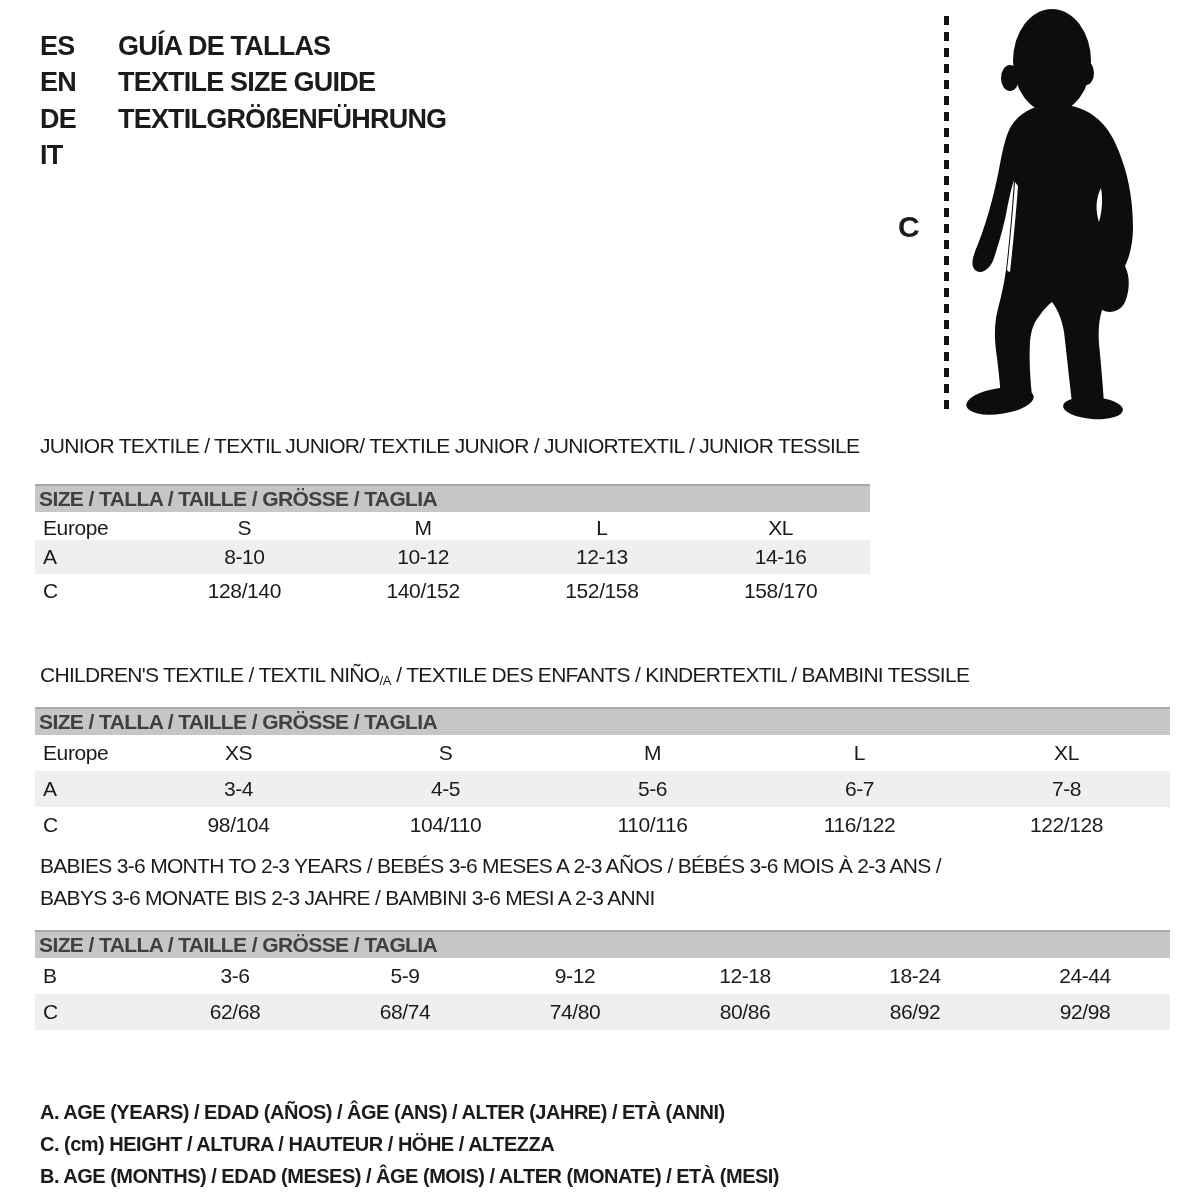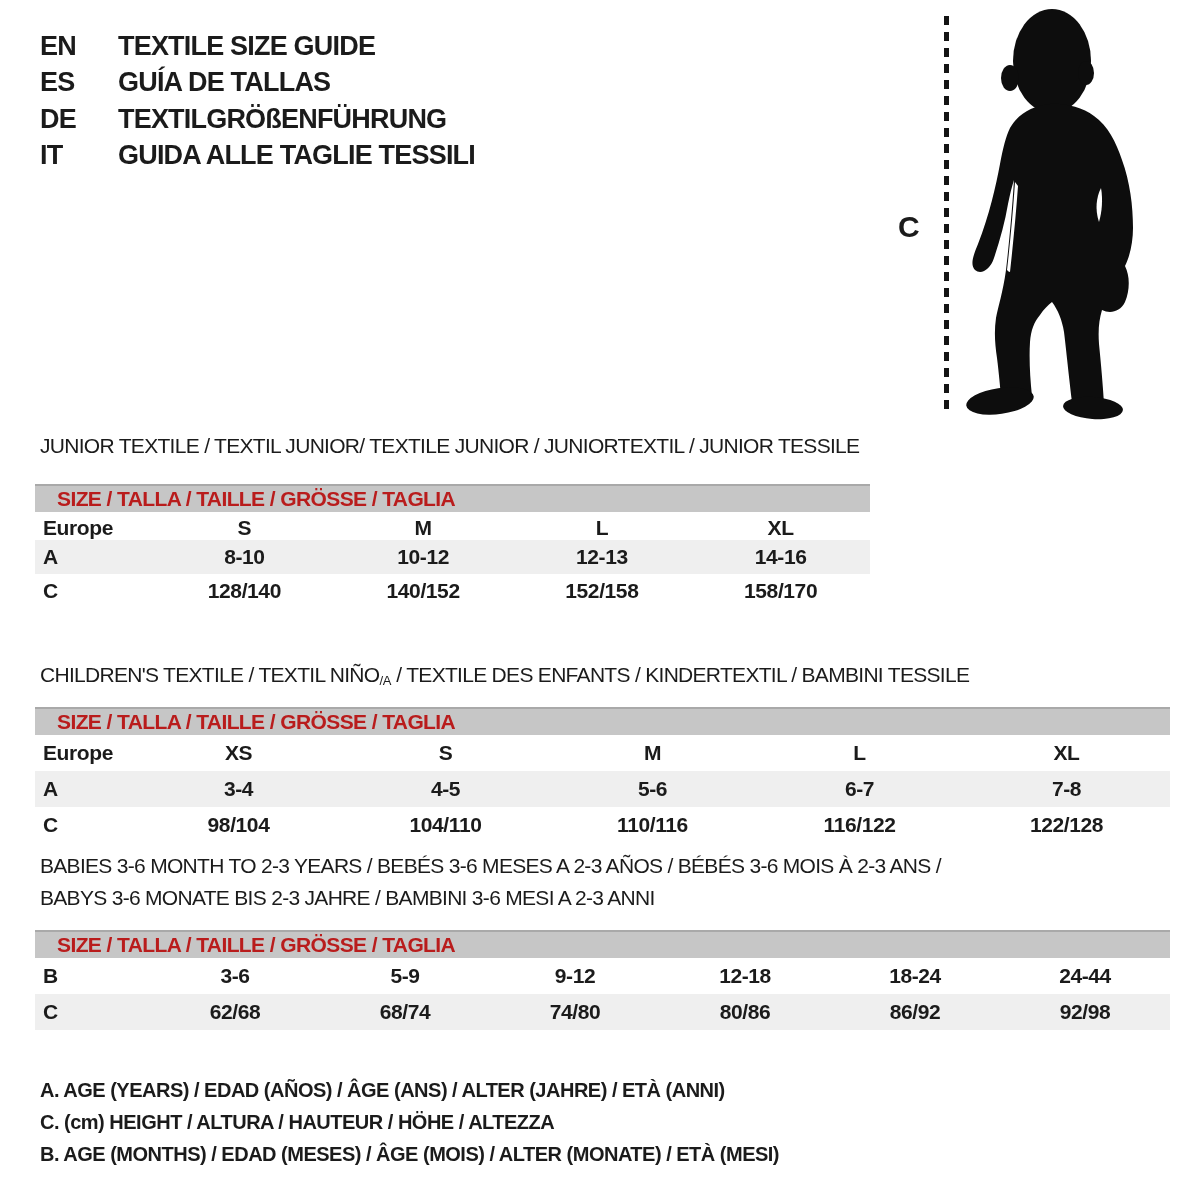--- a/index.html
+++ b/index.html
@@ -37,59 +37,58 @@
   .sec-babies{top:850px;width:1135px;}
   .sec-title{
     font-size:21px;font-weight:400;letter-spacing:-0.7px;
     line-height:24px;white-space:nowrap;padding-left:5px;
   }
   .sec-title .sub{font-size:13px;vertical-align:-3px;letter-spacing:-0.3px;}
   .size-bar{
     height:28px;background:var(--bar-color);
     border-top:2px solid var(--bar-edge-color);
     line-height:25px;font-size:21px;font-weight:700;letter-spacing:-0.6px;
-    padding-left:22px;color:#b91c1c;white-space:nowrap;
+    padding-left:4px;color:#404040;white-space:nowrap;
   }
   .mt-junior{margin-top:26px;}
   .mt-children{margin-top:14px;}
   .mt-babies{margin-top:16px;}
-  .row{display:grid;align-items:center;font-size:21px;font-weight:700;letter-spacing:-0.4px;}
+  .row{display:grid;align-items:center;font-size:21px;font-weight:400;letter-spacing:-0.4px;}
   .row .lbl{padding-left:8px;text-align:left;}
   .row .val{text-align:center;}
   .row.alt{background:var(--alt-row-color);}
   .jgrid{grid-template-columns:120px repeat(4,1fr);height:34px;}
   .cgrid{grid-template-columns:100px repeat(5,1fr);height:36px;}
   .bgrid{grid-template-columns:115px repeat(6,1fr);height:36px;}
   .jgrid.first{height:28px;padding-top:4px;}
   
-  .legend{position:absolute;left:40px;top:1074px;}
+  .legend{position:absolute;left:40px;top:1096px;}
   .legend-line{font-size:20px;font-weight:700;letter-spacing:-0.5px;line-height:32px;white-space:nowrap;}
   .babies-title-line{line-height:32px;}
 </style>
 </head>
 <body>
 
 <div class="canvas">
 
   <div class="lang-block">
     <div class="lang-row">
+      <span class="lang-code">ES</span>
+      <span class="lang-title">GUÍA DE TALLAS</span>
+    </div>
+    <div class="lang-row">
       <span class="lang-code">EN</span>
       <span class="lang-title">TEXTILE SIZE GUIDE</span>
     </div>
     <div class="lang-row">
-      <span class="lang-code">ES</span>
-      <span class="lang-title">GUÍA DE TALLAS</span>
-    </div>
-    <div class="lang-row">
       <span class="lang-code">DE</span>
       <span class="lang-title">TEXTILGRÖßENFÜHRUNG</span>
     </div>
     <div class="lang-row">
       <span class="lang-code">IT</span>
-      <span class="lang-title">GUIDA ALLE TAGLIE TESSILI</span>
     </div>
   </div>
 
   <div class="dash-line"></div>
   <div class="measure-label">C</div>
   <svg class="toddler" width="180" height="418" viewBox="0 0 180 418" aria-hidden="true">
     <g fill="#0d0d0d">
       <ellipse cx="90" cy="59" rx="39" ry="52"></ellipse>
       <ellipse cx="48" cy="76" rx="9" ry="13"></ellipse>
       <ellipse cx="124" cy="71" rx="8" ry="12"></ellipse>

